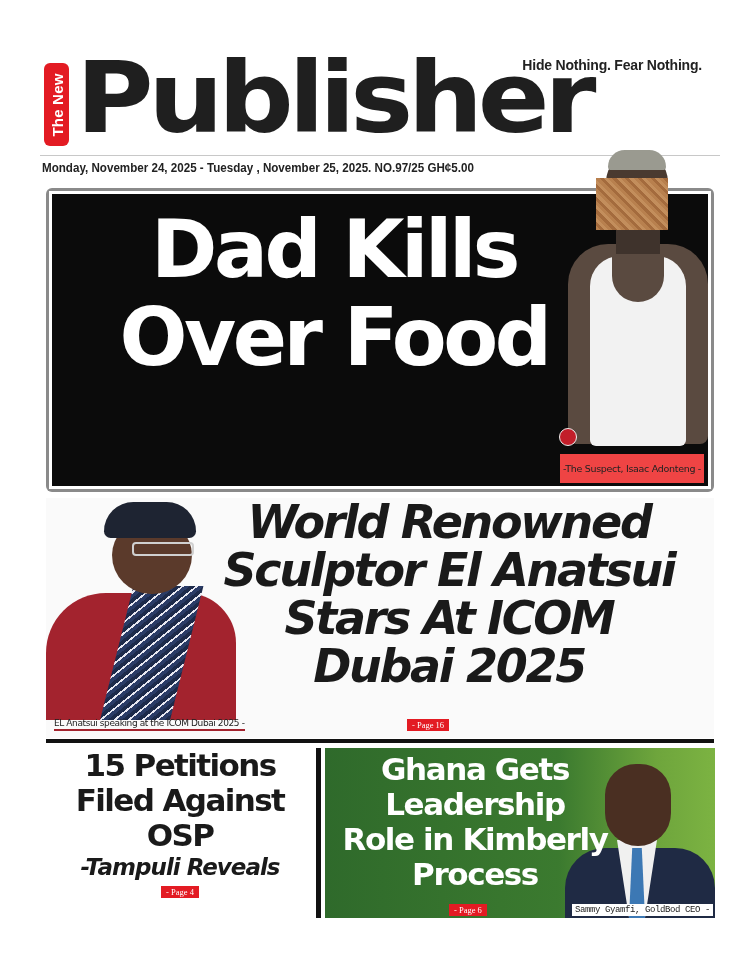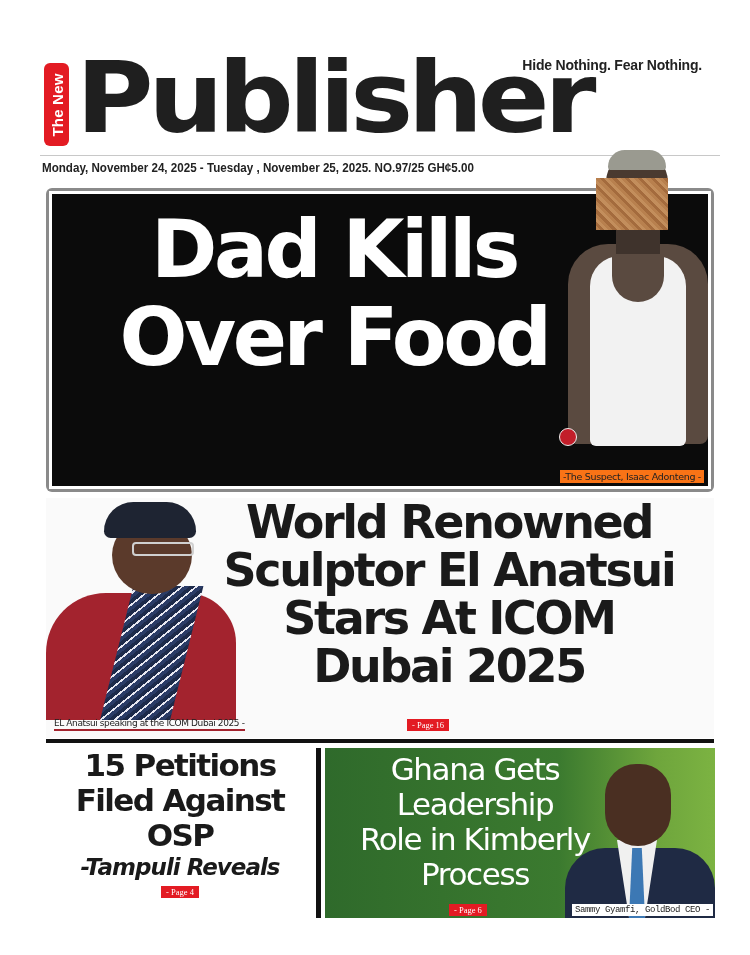--- a/index.html
+++ b/index.html
@@ -25,51 +25,51 @@
 
     
     .suspect { position: absolute; left: 508px; top: -42px; width: 150px; height: 330px; }
     .suspect .head { position: absolute; left: 46px; top: 0; width: 62px; height: 75px; background: #4a3a30; border-radius: 30px 30px 26px 26px; }
     .suspect .hair { position: absolute; left: 48px; top: -2px; width: 58px; height: 20px; background: #9a9a90; border-radius: 30px 30px 6px 6px; }
     .suspect .blur { position: absolute; left: 36px; top: 26px; width: 72px; height: 52px; background: repeating-linear-gradient(45deg,#b8804e 0 3px,#a46b3d 3px 6px,#c38e5c 6px 9px); }
     .suspect .neck { position: absolute; left: 56px; top: 72px; width: 44px; height: 30px; background: #3f332c; }
     .suspect .body { position: absolute; left: 8px; top: 92px; width: 140px; height: 200px; background: #5a4a40; border-radius: 40px 40px 8px 8px; }
     .suspect .vest { position: absolute; left: 30px; top: 104px; width: 96px; height: 190px; background: #f2f2f2; border-radius: 30px 30px 6px 6px; }
     .suspect .vest-neck { position: absolute; left: 52px; top: 100px; width: 52px; height: 50px; background: #5a4a40; border-radius: 0 0 30px 30px; }
-    .caption-suspect { position: absolute; right: 4px; bottom: 3px; background: #f97316; color: #222; font-size: 9.5px; padding: 1px 3px; font-family: "DejaVu Sans", sans-serif; letter-spacing: -0.3px; }
+    .caption-suspect { position: absolute; right: 4px; bottom: 3px; background: #ef4444; color: #222; font-size: 9.5px; padding: 9px 3px; font-family: "DejaVu Sans", sans-serif; letter-spacing: -0.3px; }
     .read-sticker { position: absolute; left: 507px; top: 234px; width: 18px; height: 18px; border-radius: 50%; background: #c21e2a; border: 1px solid #eee; color: #fff; font-size: 3px; text-align: center; line-height: 8px; padding-top: 2px; }
 
     
     .second { position: absolute; left: 46px; top: 498px; width: 668px; height: 240px; background: #fafafa; }
     .artist { position: absolute; left: 0; top: 0; width: 200px; height: 222px; overflow: hidden; }
     .artist .coat { position: absolute; left: 0; top: 95px; width: 190px; height: 135px; background: #a3232e; border-radius: 60px 50px 0 0; }
     .artist .shirt { position: absolute; left: 70px; top: 88px; width: 70px; height: 140px; background: repeating-linear-gradient(135deg,#1d2a4a 0 4px,#e8e8f2 4px 6px,#2a3b66 6px 10px); transform: skewX(-14deg); }
     .artist .face { position: absolute; left: 66px; top: 22px; width: 80px; height: 74px; background: #5b3a2b; border-radius: 36px 36px 40px 40px; }
     .artist .cap { position: absolute; left: 58px; top: 4px; width: 92px; height: 36px; background: #1e2432; border-radius: 44px 44px 10px 10px; }
     .artist .glasses { position: absolute; left: 86px; top: 44px; width: 62px; height: 14px; border: 2px solid #d0d0d0; border-radius: 4px; }
     .caption-artist { position: absolute; left: 8px; top: 220px; font-family: "DejaVu Sans", sans-serif; font-size: 9px; letter-spacing: -0.4px; color: #222; border-bottom: 2px solid #a3232e; padding-bottom: 1px; }
-    .second-headline { position: absolute; left: 138px; top: 0px; width: 530px; font-family: "DejaVu Sans", sans-serif; font-weight: 700; font-size: 46px; line-height: 48px; letter-spacing: -2.3px; text-align: center; color: #1a1a1a; }
+    .second-headline { position: absolute; left: 138px; top: 0px; width: 530px; font-family: "DejaVu Sans", sans-serif; font-weight: 700; font-size: 46px; line-height: 48px; letter-spacing: -2.3px; text-align: center; color: #1a1a1a; font-style: italic; }
     .second-headline div { white-space: nowrap; }
     .page-tag { display: inline-block; background: #e31b23; color: #fff; font-family: "Liberation Serif", serif; font-size: 8.5px; padding: 1px 5px; }
     .second .page-tag { position: absolute; left: 361px; top: 221px; }
 
     .rule-thick { position: absolute; left: 46px; top: 739px; width: 668px; height: 4px; background: #111; }
 
     
     .bl { position: absolute; left: 46px; top: 748px; width: 268px; height: 170px; text-align: center; }
     .bl-headline { font-family: "DejaVu Sans", sans-serif; font-weight: 700; font-size: 31px; line-height: 35px; letter-spacing: -1.6px; color: #1a1a1a; }
     .bl-headline div { white-space: nowrap; }
     .bl-sub { font-family: "DejaVu Sans", sans-serif; font-weight: 700; font-style: italic; font-size: 23px; line-height: 28px; letter-spacing: -1px; color: #1a1a1a; }
     .bl .page-tag { margin-top: 2px; }
 
     .vrule { position: absolute; left: 316px; top: 748px; width: 5px; height: 170px; background: #111; }
 
     
     .br { position: absolute; left: 325px; top: 748px; width: 390px; height: 170px; background: linear-gradient(90deg,#2f6a2b 0%,#3b7a2f 60%,#6ea53c 85%,#7cb342 100%); overflow: hidden; }
-    .br-headline { position: absolute; left: 0; top: 4px; width: 300px; text-align: center; color: #fff; font-family: "DejaVu Sans", sans-serif; font-weight: 400; font-size: 31px; line-height: 35px; letter-spacing: -1.4px; }
+    .br-headline { position: absolute; left: 0; top: 4px; width: 300px; text-align: center; color: #fff; font-family: "DejaVu Sans", sans-serif; font-weight: 700; font-size: 31px; line-height: 35px; letter-spacing: -1.4px; }
     .br-headline div { white-space: nowrap; }
     .br .page-tag { position: absolute; left: 124px; top: 156px; }
     .ceo { position: absolute; left: 230px; top: 0; width: 160px; height: 170px; }
     .ceo .suit { position: absolute; left: 10px; top: 100px; width: 150px; height: 80px; background: #1f2a44; border-radius: 40px 40px 0 0; }
     .ceo .shirt { position: absolute; left: 62px; top: 92px; width: 40px; height: 78px; background: #f0f0f0; clip-path: polygon(0 0,100% 0,70% 100%,30% 100%); }
     .ceo .tie { position: absolute; left: 74px; top: 100px; width: 16px; height: 70px; background: #3c78b4; clip-path: polygon(20% 0,80% 0,100% 100%,0 100%); }
     .ceo .face { position: absolute; left: 50px; top: 16px; width: 66px; height: 82px; background: #4a2f22; border-radius: 32px 32px 34px 34px; }
     .caption-ceo { position: absolute; right: 2px; bottom: 2px; background: #fff; color: #222; font-family: Liberation Mono, monospace; font-size: 9px; letter-spacing: -0.4px; padding: 1px 3px; }
   </style>
 </head>

